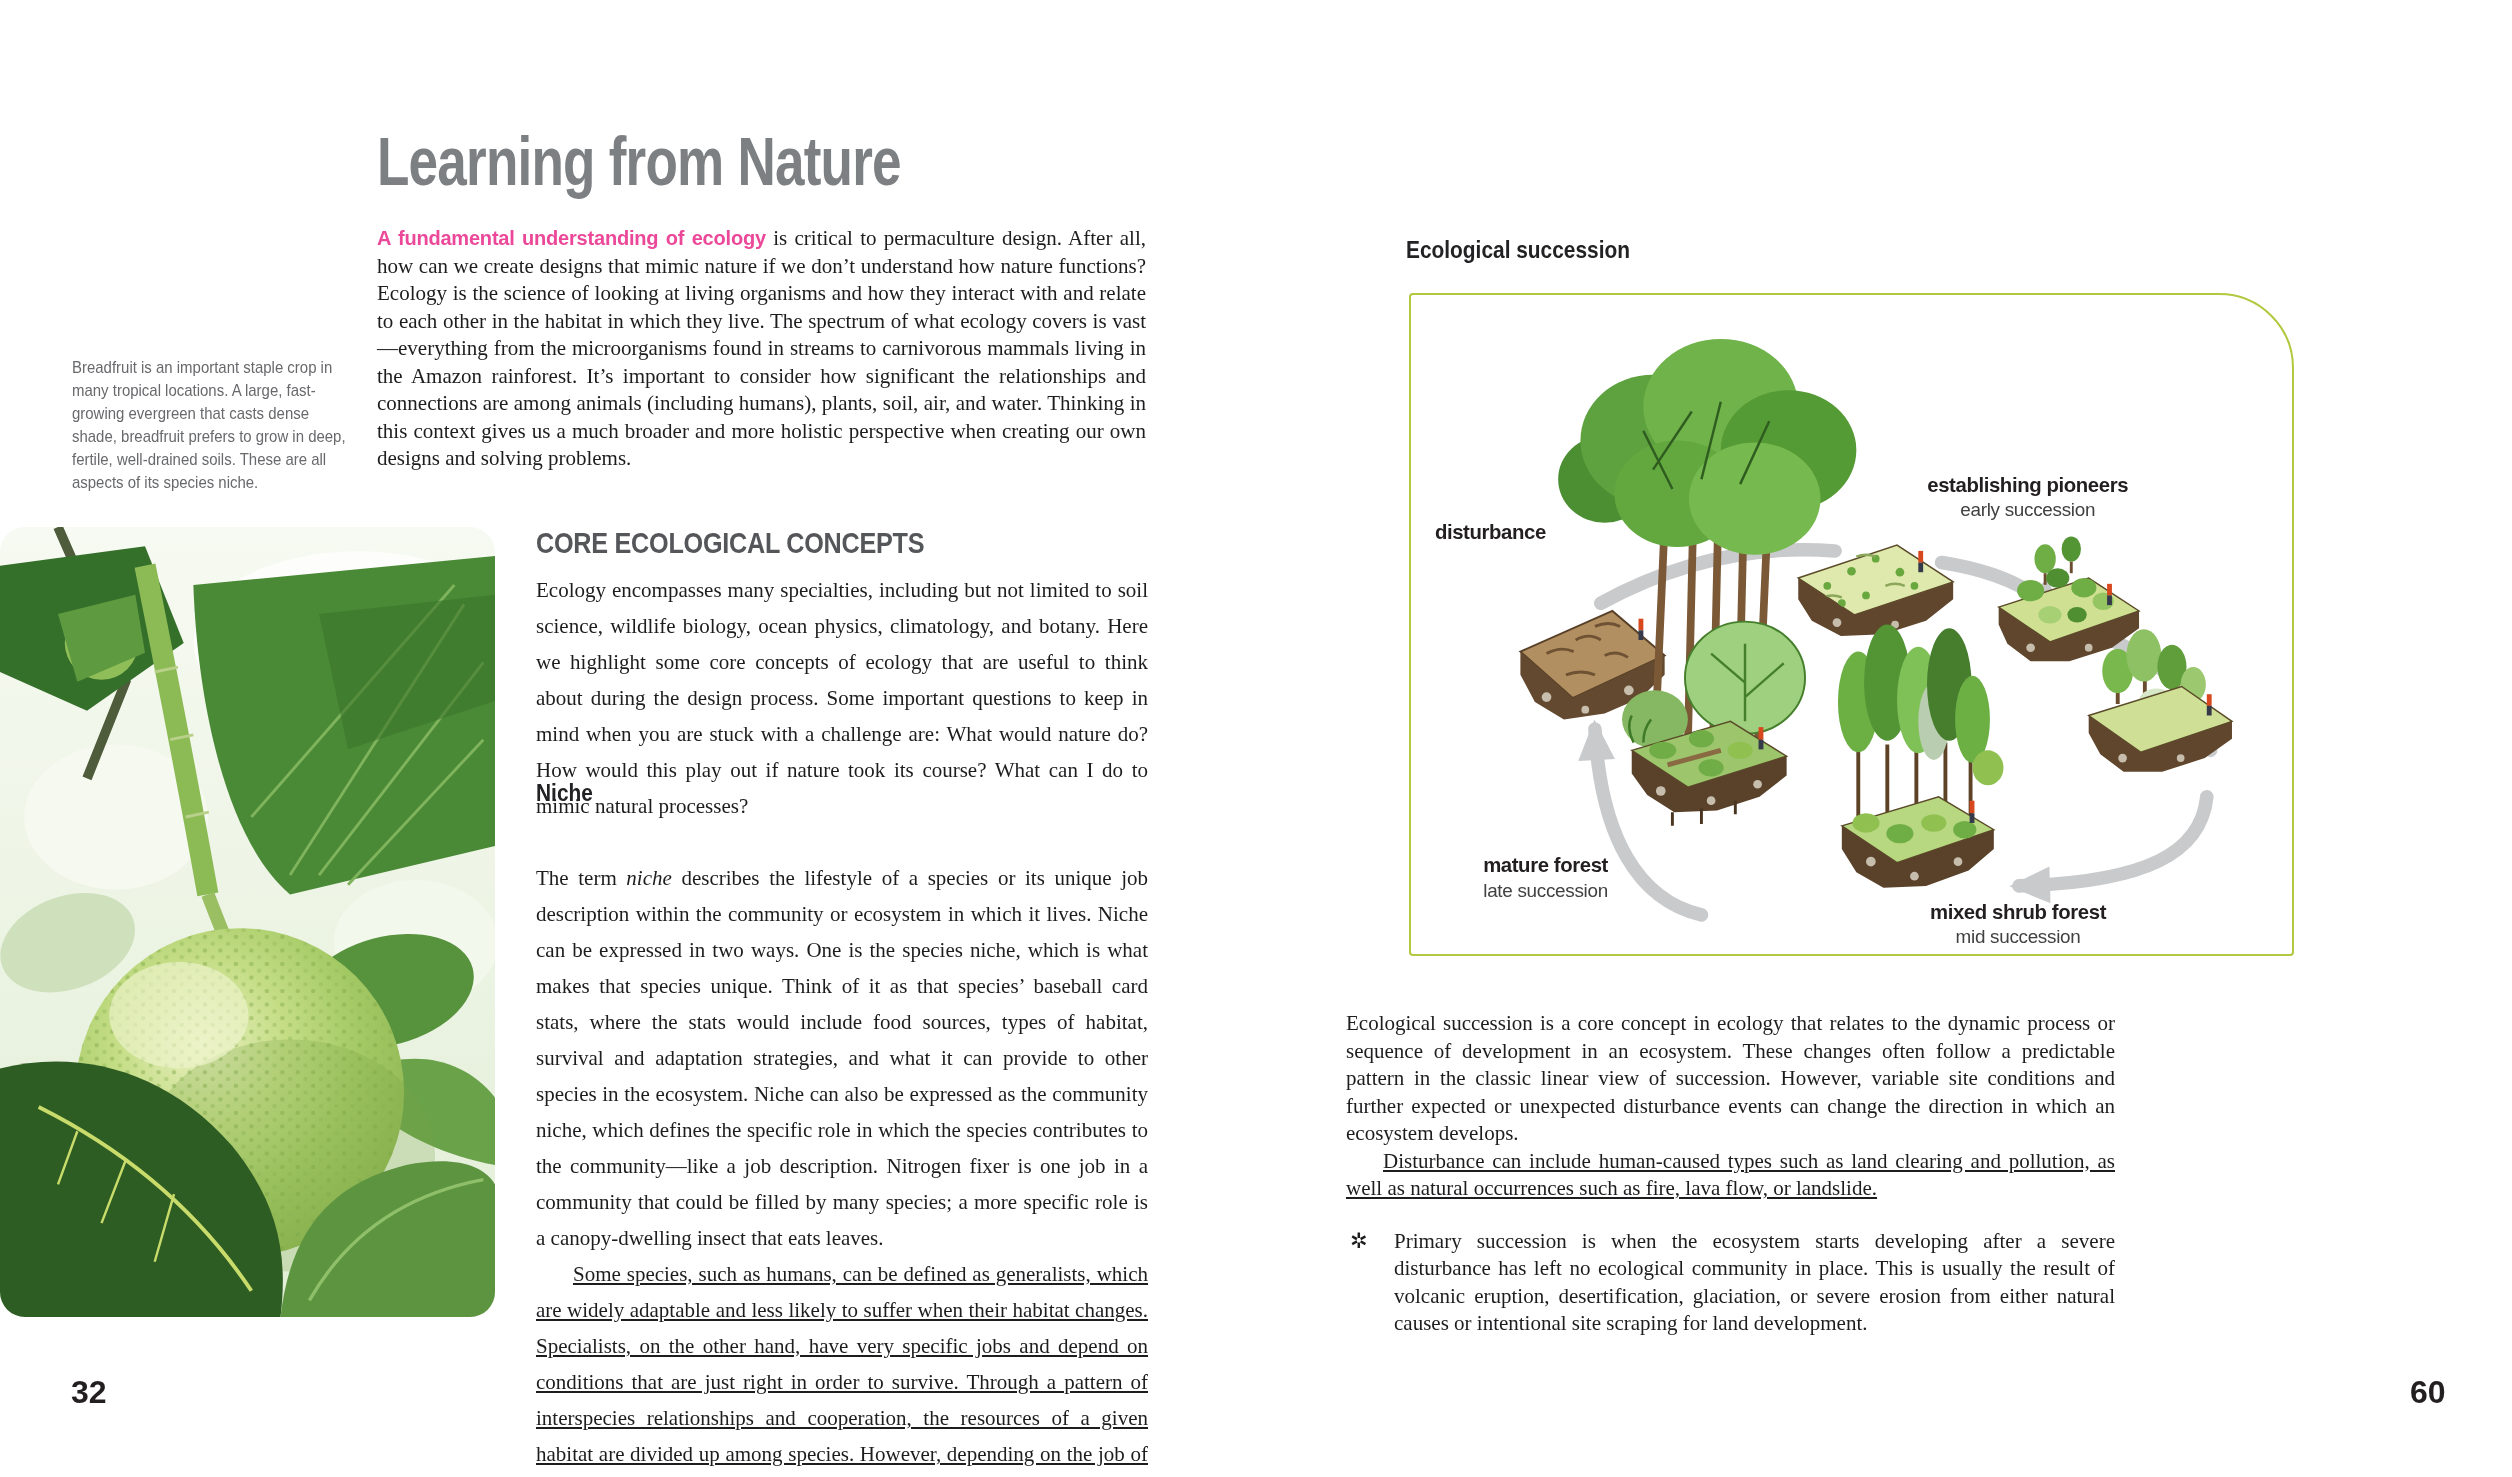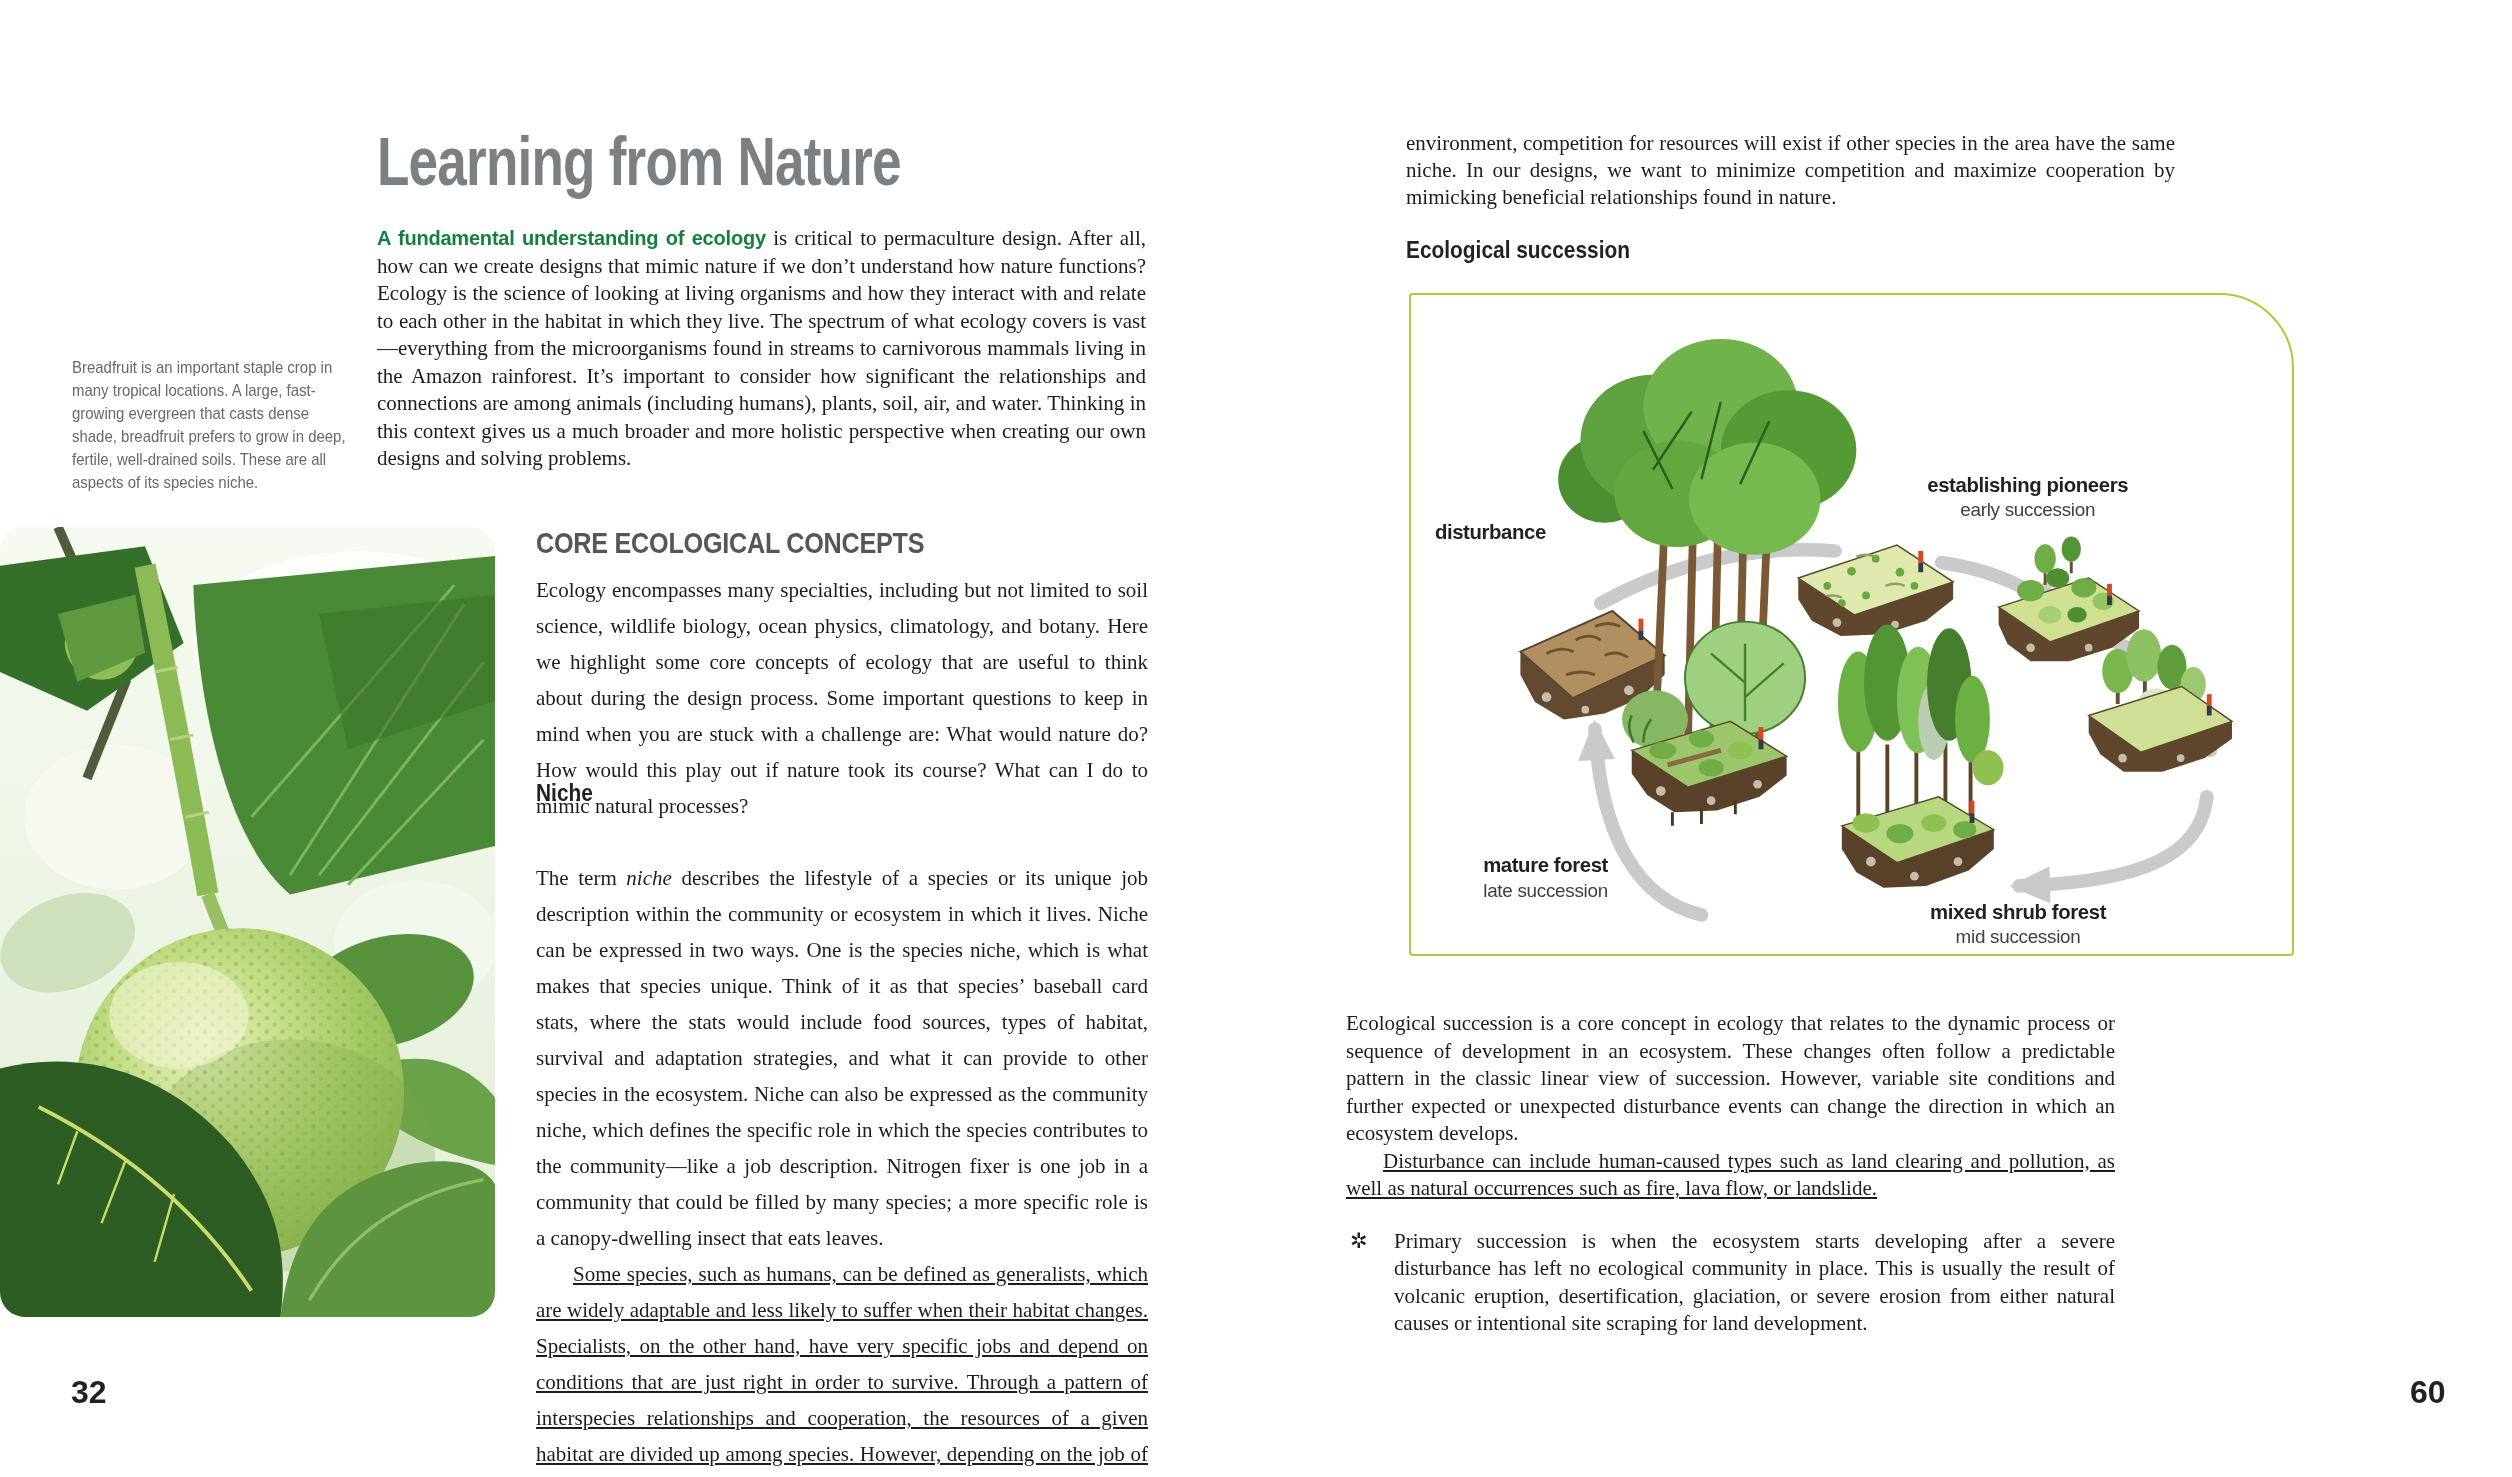--- a/index.html
+++ b/index.html
@@ -10,21 +10,21 @@
   .body-serif{font-family:"Liberation Serif","DejaVu Serif",serif;font-size:21px;
               line-height:27.5px;color:#1d1d1f;text-align:justify;}
   .body-serif p{margin:0;}
   .indent{text-indent:37px;text-decoration:underline;}
   .title{left:377px;top:122px;font-weight:bold;font-size:68px;color:#7d8083;
          letter-spacing:-1px;white-space:nowrap;transform:scaleX(0.78);transform-origin:0 0;}
   .caption{left:72px;top:356px;width:314px;font-size:17px;line-height:23px;color:#68696c;
            transform:scaleX(0.88);transform-origin:0 0;}
   .intro{left:377px;top:225px;width:769px;}
   .lead{font-family:"Liberation Sans",sans-serif;font-weight:bold;font-size:20px;
-        color:#15803d;letter-spacing:-0.2px;}
+        color:#ec4899;letter-spacing:-0.2px;}
   .h-core{left:536px;top:526px;font-weight:bold;font-size:30px;color:#55565a;
           letter-spacing:-0.3px;white-space:nowrap;transform:scaleX(0.84);transform-origin:0 0;}
   .h-sub{font-weight:bold;font-size:24px;color:#222224;white-space:nowrap;
          transform:scaleX(0.87);transform-origin:0 0;}
   .col-left{left:536px;width:612px;line-height:36px;}
   .photo{left:0;top:527px;width:495px;height:790px;border-radius:25px;overflow:hidden;}
   .right-top{left:1406px;top:130px;width:769px;line-height:27px;}
   .h-succ{left:1406px;top:236px;}
   .diagram{left:1409px;top:293px;width:885px;height:663px;border:2.9px solid #b2c83e;
            border-radius:3.9px 75px 3.9px 3.9px;box-sizing:border-box;background:#ffffff;}
@@ -109,23 +109,20 @@
 
   <div class="abs h-sub" style="left:536px;top:779px;">Niche</div>
 
   <div class="abs body-serif col-left" style="top:816px;margin-top:44px;">
     <p><span>The term </span><i>niche</i><span> describes the lifestyle of a species or its unique job description within the community or ecosystem in which it lives. Niche can be expressed in two ways. One is the species niche, which is what makes that species unique. Think of it as that species’ baseball card stats, where the stats would include food sources, types of habitat, survival and adaptation strategies, and what it can provide to other species in the ecosystem. Niche can also be expressed as the community niche, which defines the specific role in which the species contributes to the community—like a job description. Nitrogen fixer is one job in a community that could be filled by many species; a more specific role is a canopy-dwelling insect that eats leaves.</span></p>
     <p class="indent">Some species, such as humans, can be defined as generalists, which are widely adaptable and less likely to suffer when their habitat changes. Specialists, on the other hand, have very specific jobs and depend on conditions that are just right in order to survive. Through a pattern of interspecies relationships and cooperation, the resources of a given habitat are divided up among species. However, depending on the job of the species and on the</p>
   </div>
 
   <div class="abs pn" style="left:71px;top:1374px;">32</div>
 
-  <div class="abs body-serif right-top">
-    <p>environment, competition for resources will exist if other species in the area have the same niche. In our designs, we want to minimize competition and maximize cooperation by mimicking beneficial relationships found in nature.</p>
-  </div>
 
   <div class="abs h-sub h-succ">Ecological succession</div>
 
   <div class="abs diagram">
     <svg viewBox="0 0 910 680">
       <defs>
         <marker id="ah" markerUnits="userSpaceOnUse" markerWidth="46" markerHeight="42" refX="34" refY="21" orient="auto">
           <path d="M2,2 L44,21 L2,40 Z" fill="#c9cacb"></path>
         </marker>
       </defs>

